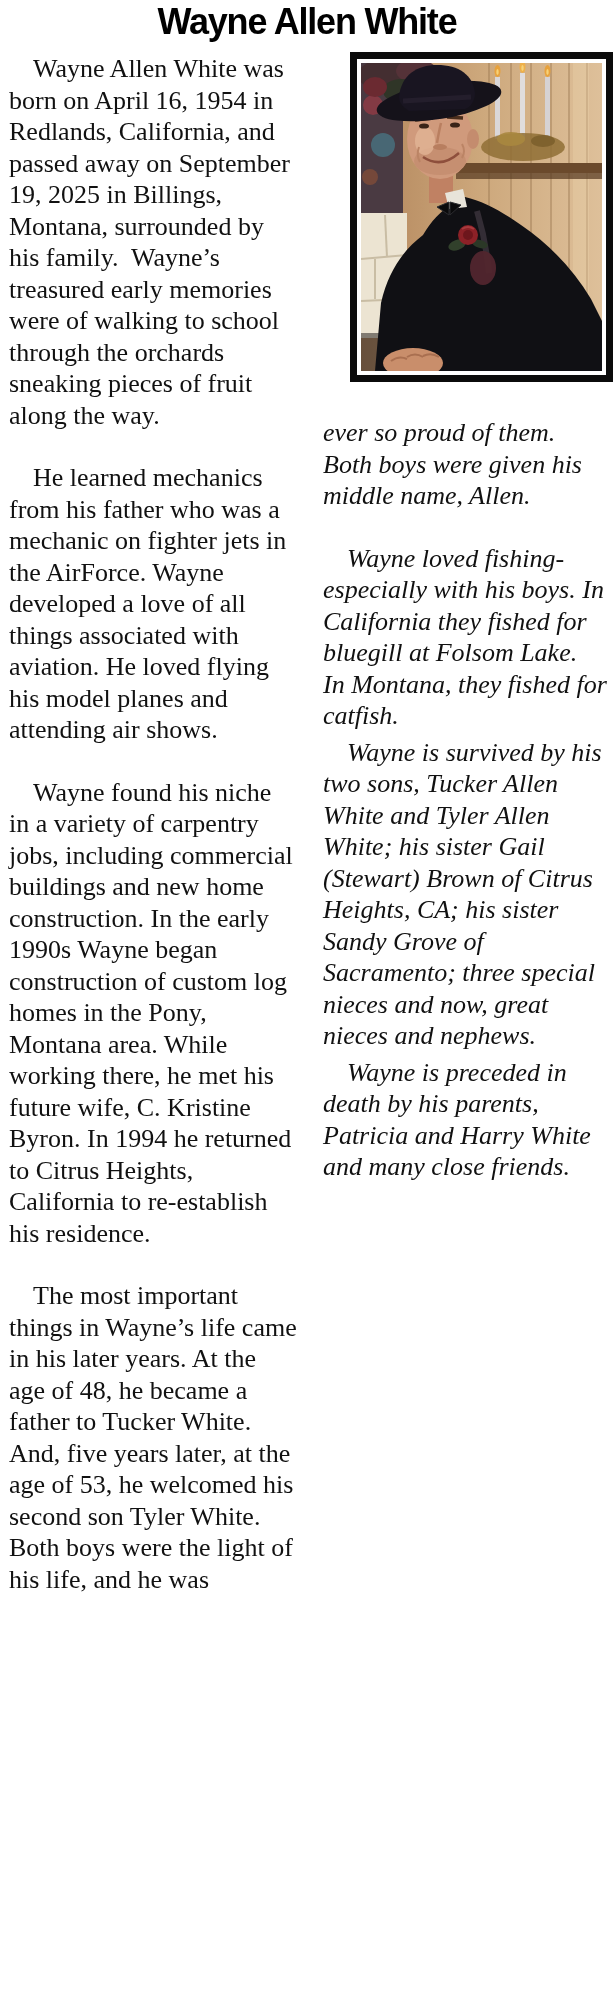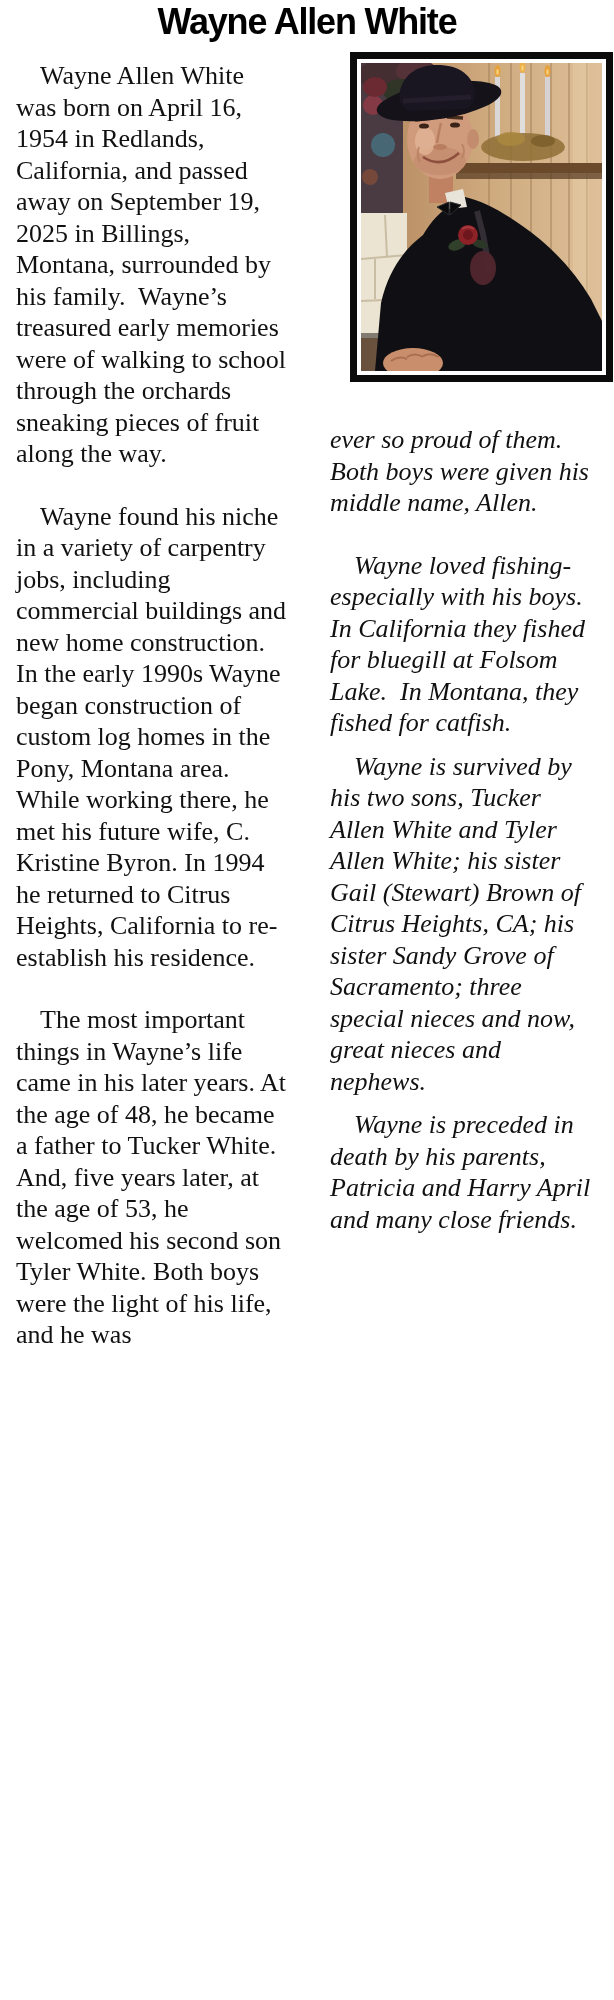--- a/index.html
+++ b/index.html
@@ -37,21 +37,21 @@
   }
   .col {
     position: absolute;
     font-size: 26px;
     line-height: 31.5px;
     text-align: left;
   }
   .col-left  { left: 4px;   top: 48px;  width: 298px; }
   .col-right { left: 318px; top: 412px; width: 294px; font-style: italic; }
   .para {
-    margin: 12px;
+    margin: 5px;
     white-space: pre-wrap;
   }
   .para.indent { text-indent: 24px; }
   .para.gap    { margin-top: 31px; }
   figure.photo {
     position: absolute;
     left: 350px;
     top: 52px;
     width: 263px;
     height: 330px;
@@ -178,24 +178,25 @@
         <g>
           <ellipse cx="52" cy="300" rx="30" ry="15" fill="#c98e6b"></ellipse>
           <path d="M 30,298 Q 38,292 46,296 M 46,294 Q 54,289 62,294 M 62,293 Q 70,289 78,294" stroke="#a96f50" stroke-width="2" fill="none"></path>
         </g>
       </g>
     </svg>
   </figure>
 
   <div class="col col-left">
     <p class="para indent">Wayne Allen White was born on April 16, 1954 in Redlands, California, and passed away on September 19, 2025 in Billings, Montana, surrounded by his family.  Wayne’s treasured early memories were of walking to school through the orchards sneaking pieces of fruit along the way.</p>
+    <p class="para indent gap">He learned mechanics from his father who was a mechanic on fighter jets in the AirForce. Wayne developed a love of all things associated with aviation. He loved flying his model planes and attending air shows.</p>
     <p class="para indent gap">Wayne found his niche in a variety of carpentry jobs, including commercial buildings and new home construction. In the early 1990s Wayne began construction of custom log homes in the Pony, Montana area. While working there, he met his future wife, C. Kristine Byron. In 1994 he returned to Citrus Heights, California to re-establish his residence.</p>
     <p class="para indent gap">The most important things in Wayne’s life came in his later years. At the age of 48, he became a father to Tucker White. And, five years later, at the age of 53, he welcomed his second son Tyler White. Both boys were the light of his life, and he was</p>
   </div>
 
   <div class="col col-right">
     <p class="para">ever so proud of them. Both boys were given his middle name, Allen.</p>
     <p class="para indent gap">Wayne loved fishing- especially with his boys. In California they fished for bluegill at Folsom Lake.  In Montana, they fished for catfish.</p>
     <p class="para indent">Wayne is survived by his two sons, Tucker Allen White and Tyler Allen White; his sister Gail (Stewart) Brown of Citrus Heights, CA; his sister Sandy Grove of Sacramento; three special nieces and now, great nieces and nephews.</p>
-    <p class="para indent">Wayne is preceded in death by his parents, Patricia and Harry April and many close friends.</p>
+    <p class="para indent">Wayne is preceded in death by his parents, Patricia and Harry White and many close friends.</p>
   </div>
 
 </div>
 
 </body></html>

